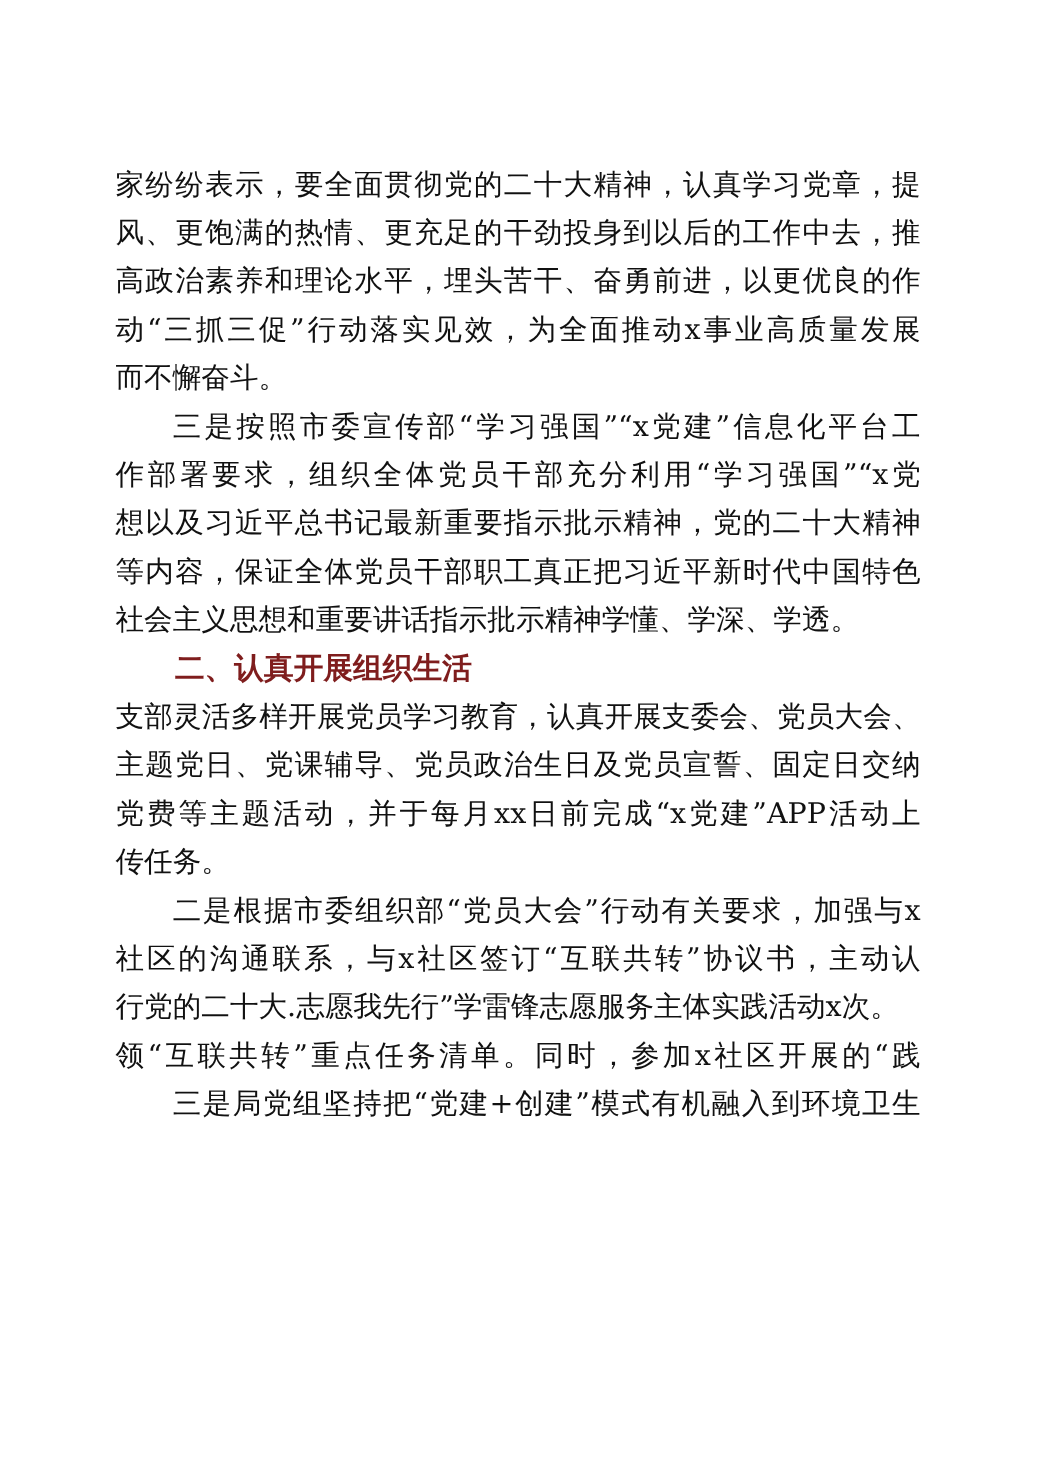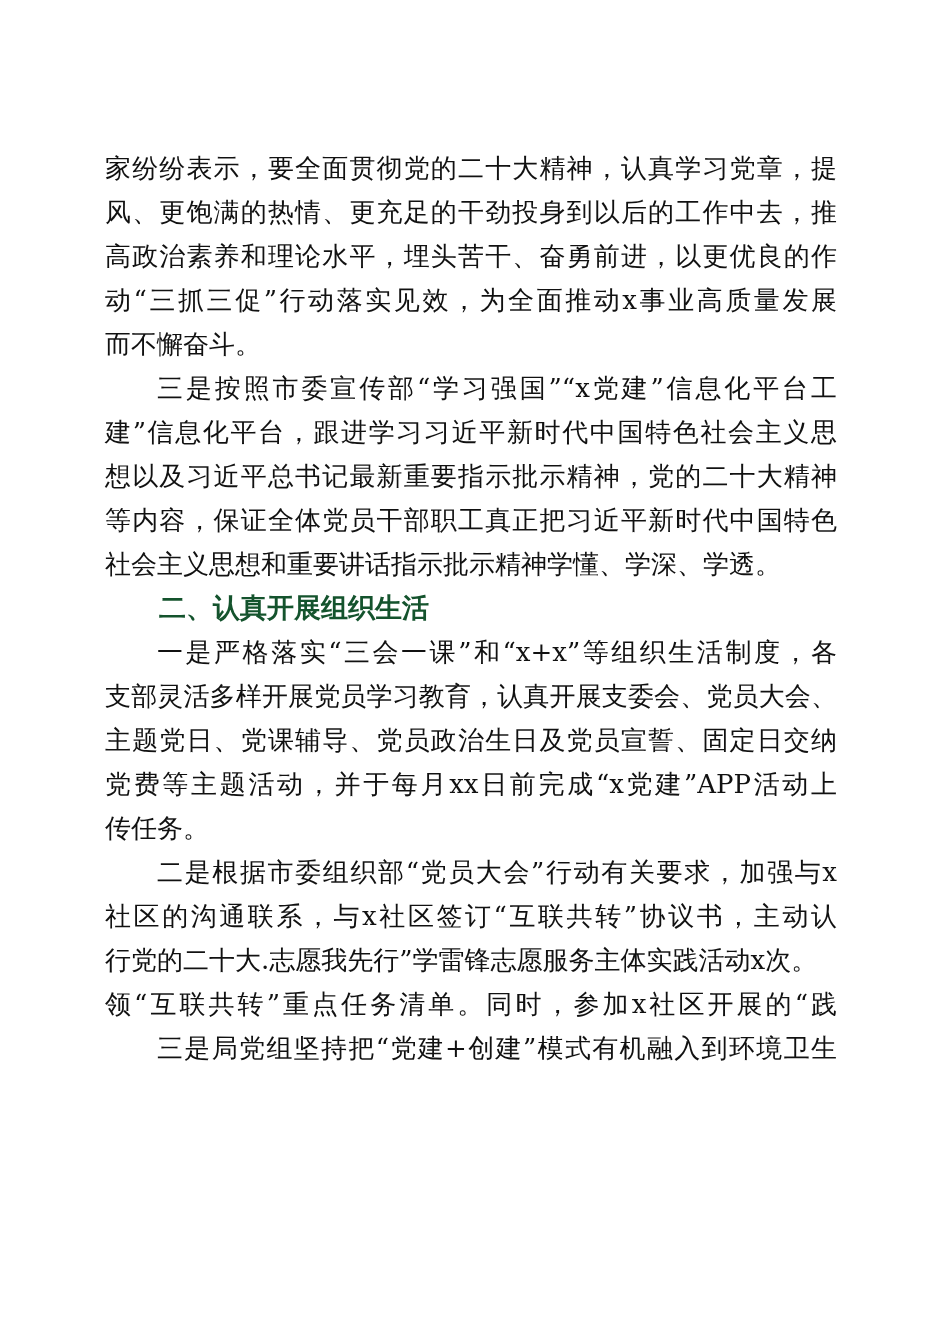--- a/index.html
+++ b/index.html
@@ -33,42 +33,41 @@
     text-align-last: left;
   }
   .line.indent {
     text-indent: 2em;
   }
   .heading {
     font-family: "DejaVu Sans", "Liberation Sans", sans-serif;
     font-weight: bold;
     font-size: 27px;
     line-height: 44px;
-    color: #14532d;
+    color: #7f1d1d;
     text-indent: 2em;
     text-align: left;
   }
 </style>
 </head>
 <body>
 
 <div class="page">
   <div class="content" id="doc-content" style="color: rgb(17, 17, 17);">
       <div class="line">家纷纷表示，要全面贯彻党的二十大精神，认真学习党章，提</div>
       <div class="line">风、更饱满的热情、更充足的干劲投身到以后的工作中去，推</div>
       <div class="line">高政治素养和理论水平，埋头苦干、奋勇前进，以更优良的作</div>
       <div class="line">动“三抓三促”行动落实见效，为全面推动x事业高质量发展</div>
       <div class="line para-end">而不懈奋斗。</div>
       <div class="line indent">三是按照市委宣传部“学习强国”“x党建”信息化平台工</div>
-      <div class="line">建”信息化平台，跟进学习习近平新时代中国特色社会主义思</div>
+      <div class="line">作部署要求，组织全体党员干部充分利用“学习强国”“x党</div>
       <div class="line">想以及习近平总书记最新重要指示批示精神，党的二十大精神</div>
       <div class="line">等内容，保证全体党员干部职工真正把习近平新时代中国特色</div>
       <div class="line para-end">社会主义思想和重要讲话指示批示精神学懂、学深、学透。</div>
       <div class="heading">二、认真开展组织生活</div>
-      <div class="line indent">一是严格落实“三会一课”和“x+x”等组织生活制度，各</div>
       <div class="line">支部灵活多样开展党员学习教育，认真开展支委会、党员大会、</div>
       <div class="line">主题党日、党课辅导、党员政治生日及党员宣誓、固定日交纳</div>
       <div class="line">党费等主题活动，并于每月xx日前完成“x党建”APP活动上</div>
       <div class="line para-end">传任务。</div>
       <div class="line indent">二是根据市委组织部“党员大会”行动有关要求，加强与x</div>
       <div class="line">社区的沟通联系，与x社区签订“互联共转”协议书，主动认</div>
       <div class="line para-end">行党的二十大.志愿我先行”学雷锋志愿服务主体实践活动x次。</div>
       <div class="line">领“互联共转”重点任务清单。同时，参加x社区开展的“践</div>
       <div class="line indent">三是局党组坚持把“党建+创建”模式有机融入到环境卫生</div>
     </div>

